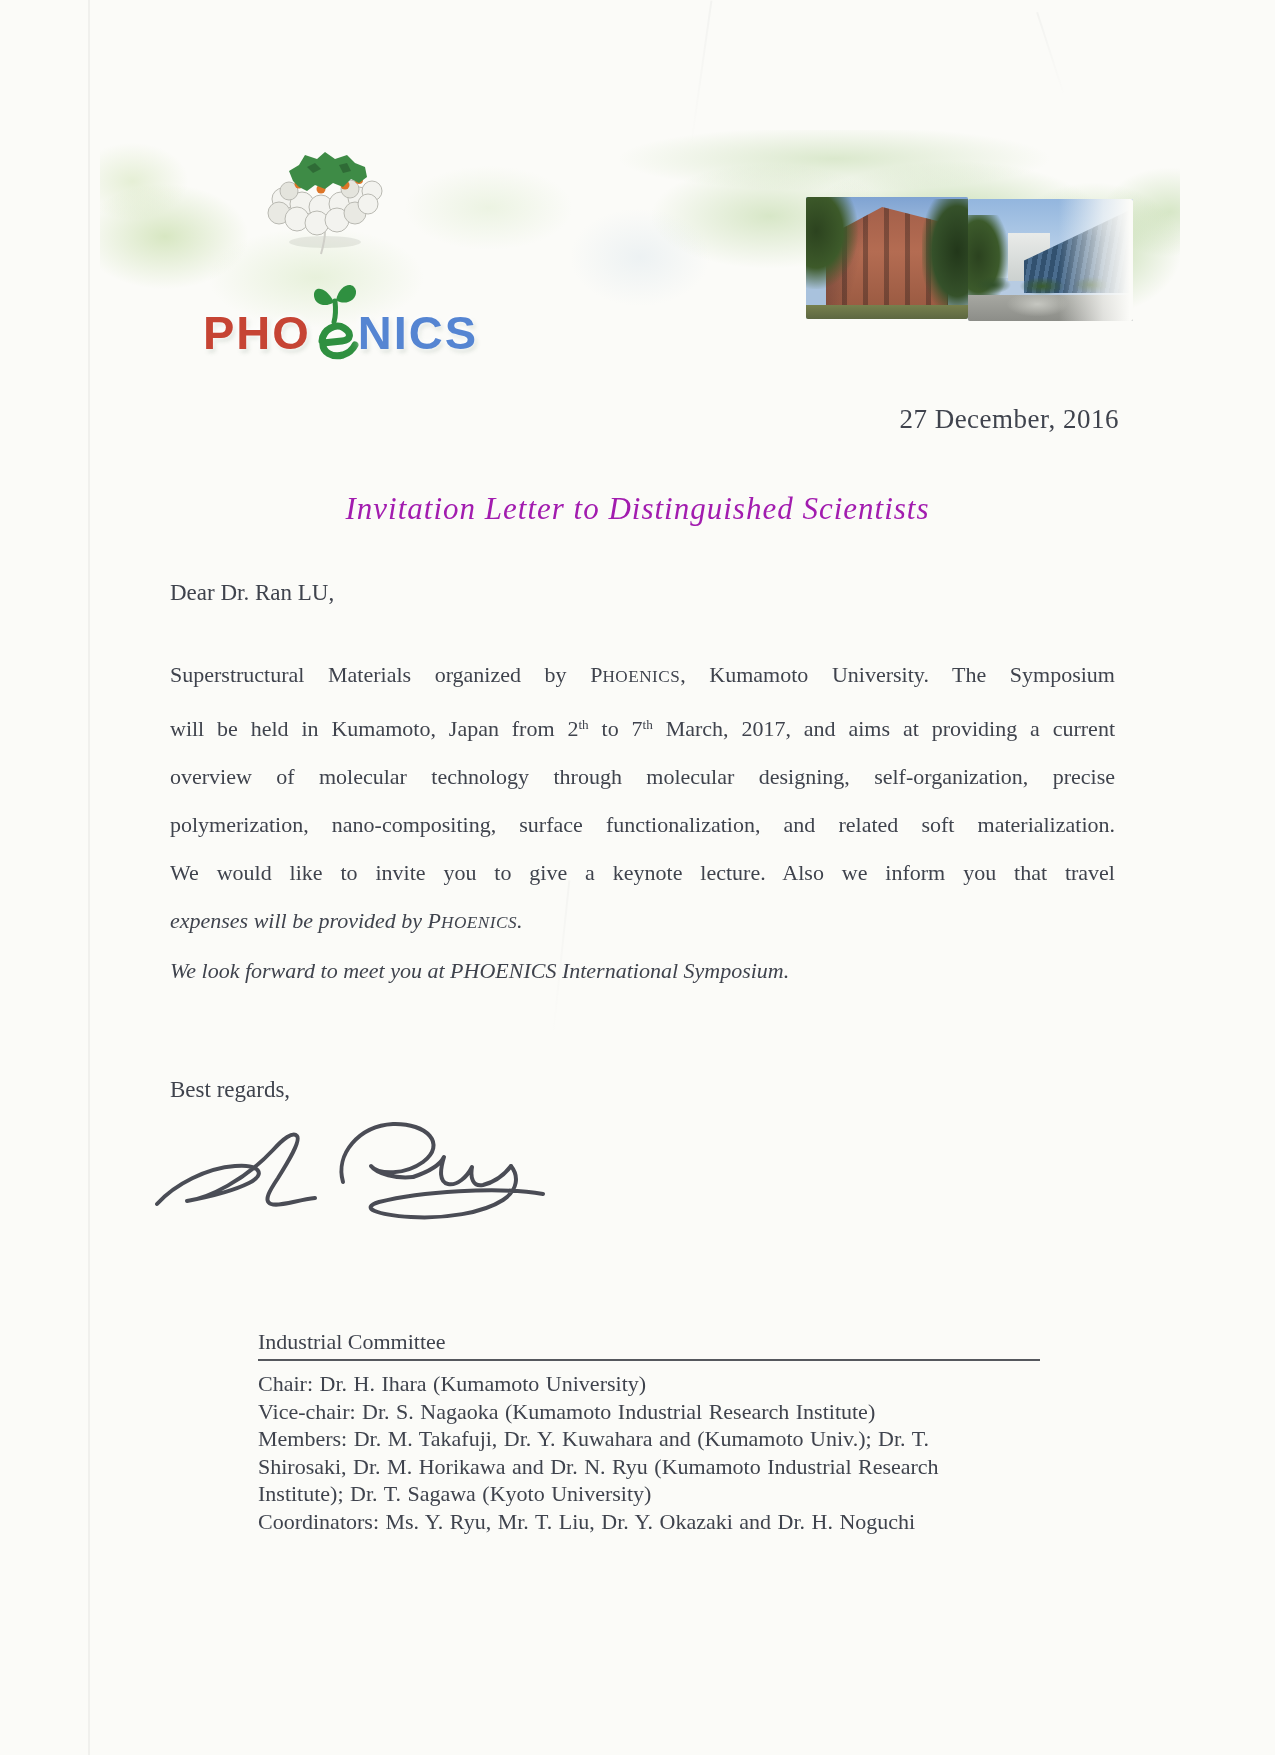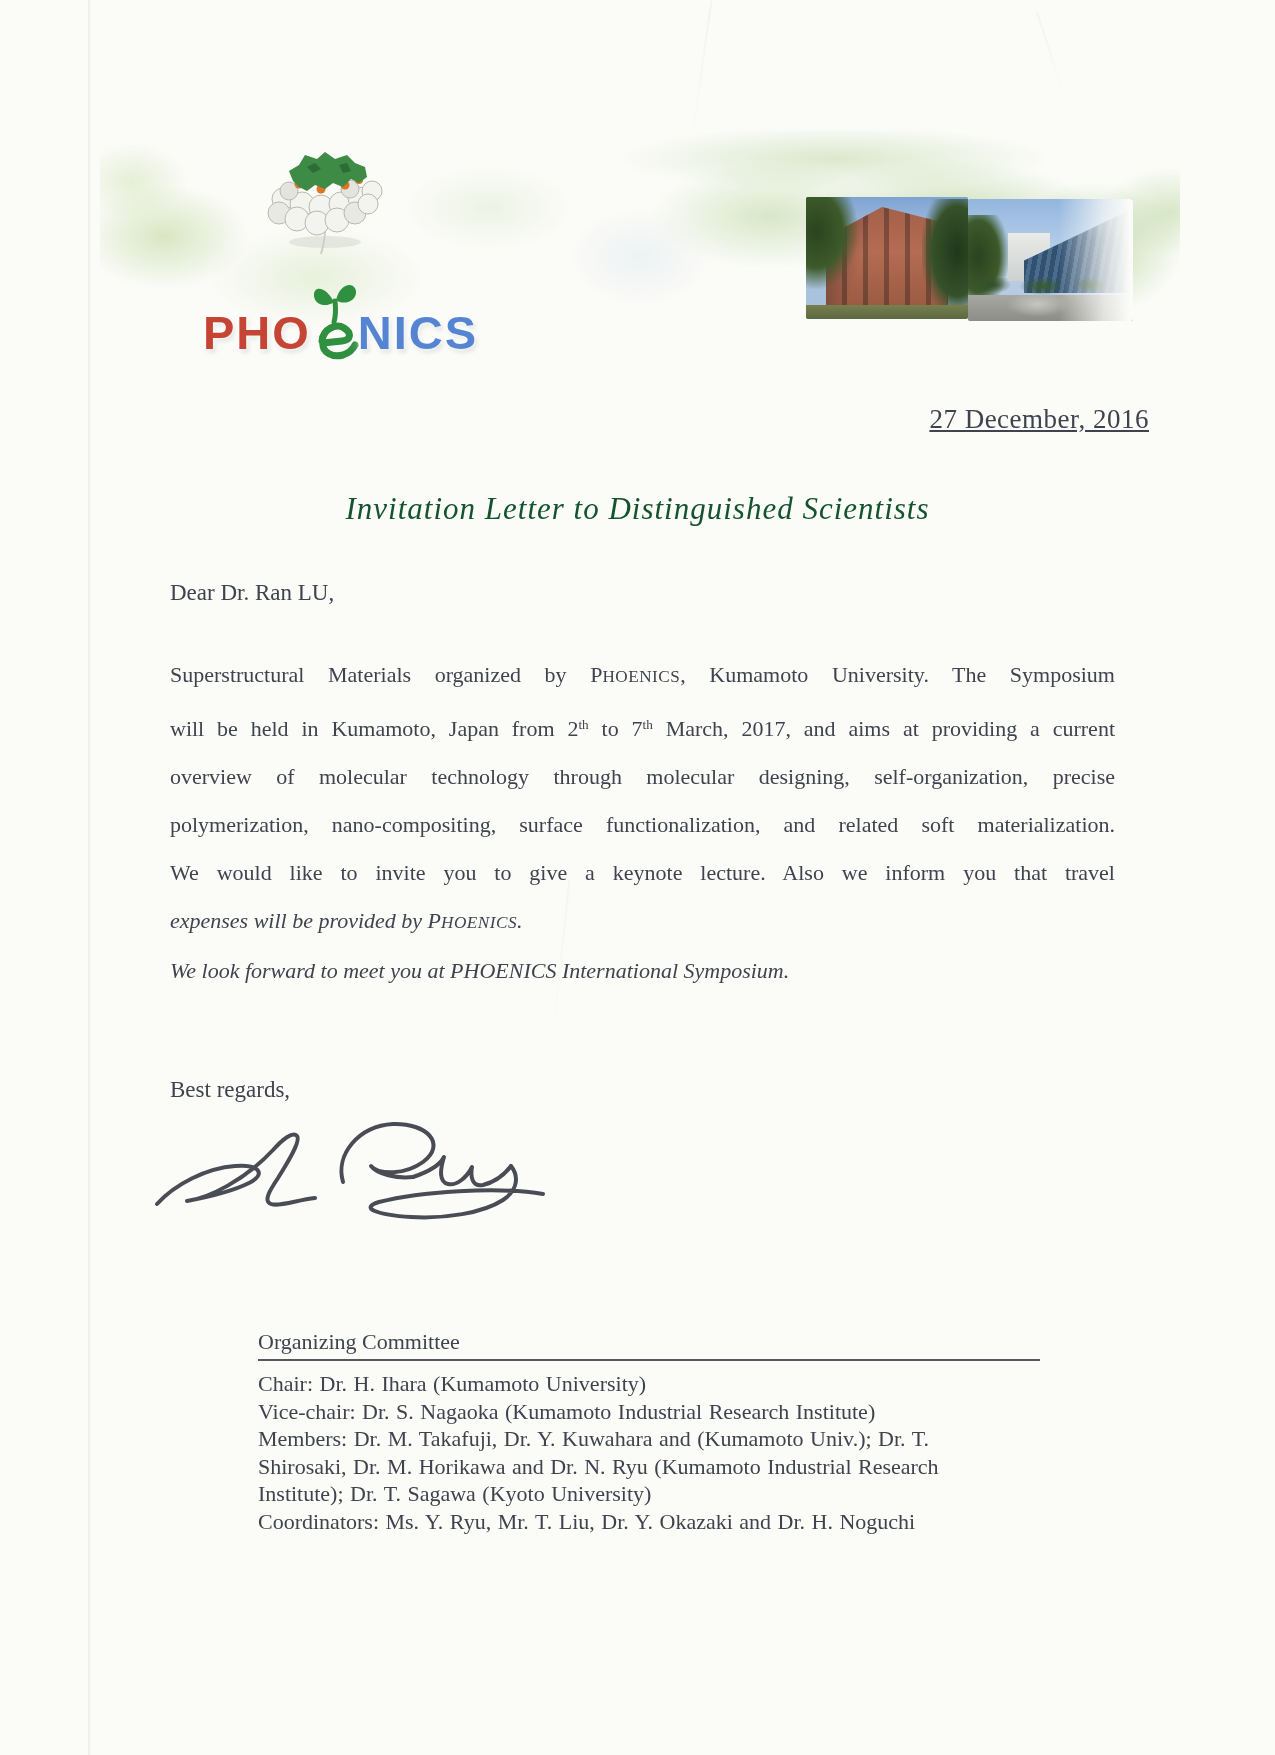--- a/index.html
+++ b/index.html
@@ -75,23 +75,23 @@
       radial-gradient(ellipse 32px 13px at 45% 55%,#3a5c2f,transparent 70%),
       radial-gradient(ellipse 26px 12px at 75% 50%,#2e4c26,transparent 70%);}
   .p2-road{left:0;bottom:0;width:100%;height:26px;
     background:
       radial-gradient(ellipse 44px 18px at 42% 35%,#c6c7c1,transparent 70%),
       linear-gradient(180deg,#a7a8a2,#8c8d88);}
   .p2-fade{left:0;top:0;width:100%;height:100%;
     background:linear-gradient(90deg,transparent 55%,rgba(251,251,248,0.75) 82%,#fbfbf8 98%);}
 
   
-  .date{position:absolute;top:404px;right:126px;font-size:27px;letter-spacing:0.5px;text-decoration:underline;}
+  .date{position:absolute;top:404px;right:156px;font-size:27px;letter-spacing:0.5px;}
   .title{position:absolute;top:491px;left:0;width:100%;text-align:center;
-    font-style:italic;font-size:31px;letter-spacing:1px;color:#14532d;}
+    font-style:italic;font-size:31px;letter-spacing:1px;color:#a21caf;}
   .salutation{position:absolute;left:170px;top:580px;font-size:23px;}
   .body{position:absolute;left:170px;top:651px;width:945px;font-size:22px;line-height:48px;}
   .jline{text-align:justify;text-align-last:justify;}
   .jline.no-stretch{text-align-last:left;font-style:italic;}
   .seg-sc{font-size:0.78em;letter-spacing:0.5px;}
   .seg-sup{font-size:0.6em;vertical-align:0.5em;letter-spacing:0;}
   .regards{position:absolute;left:170px;top:1077px;font-size:23px;}
   .signature{position:absolute;left:145px;top:1106px;width:410px;height:132px;}
   .signoff{position:absolute;left:170px;top:1227px;font-size:21px;line-height:29.5px;word-spacing:2.5px;}
   .committee{position:absolute;left:258px;top:1329px;width:782px;font-size:22px;}
@@ -191,21 +191,21 @@
     <g fill="none" stroke="#3b3e48" stroke-width="4" stroke-linecap="round" stroke-linejoin="round" opacity="0.92">
       <path d="M12 98 C30 78 62 62 90 60 C114 58 122 68 104 77 C86 86 58 92 42 95 C64 92 100 74 128 44 C138 33 148 25 152 30 C156 35 143 56 133 72 C125 84 118 95 126 98 C134 101 152 94 170 92"></path>
       <path d="M198 76 C190 48 214 20 248 18 C282 17 302 38 278 56 C260 69 234 69 226 60 C232 68 252 73 268 71"></path>
       <path d="M268 71 C283 66 295 59 299 51 C295 64 294 76 303 78 C312 80 322 71 327 61 C325 72 328 81 338 79 C350 76 360 68 366 60"></path>
       <path d="M366 60 C374 70 373 84 358 94 C338 107 300 113 266 111 C232 109 214 102 234 96 C274 86 352 80 398 88"></path>
     </g>
   </svg>
 
 
   <div class="committee">
-    <div class="committee-heading">Organizing Committee</div>
+    <div class="committee-heading">Industrial Committee</div>
     <div class="committee-lines">
       <div>Chair: Dr. H. Ihara (Kumamoto University)</div>
       <div>Vice-chair: Dr. S. Nagaoka (Kumamoto Industrial Research Institute)</div>
       <div>Members: Dr. M. Takafuji, Dr. Y. Kuwahara and (Kumamoto Univ.); Dr. T.</div>
       <div>Shirosaki, Dr. M. Horikawa and Dr. N. Ryu (Kumamoto Industrial Research</div>
       <div>Institute); Dr. T. Sagawa (Kyoto University)</div>
       <div>Coordinators: Ms. Y. Ryu, Mr. T. Liu, Dr. Y. Okazaki and Dr. H. Noguchi</div>
     </div>
   </div>
 </div>

